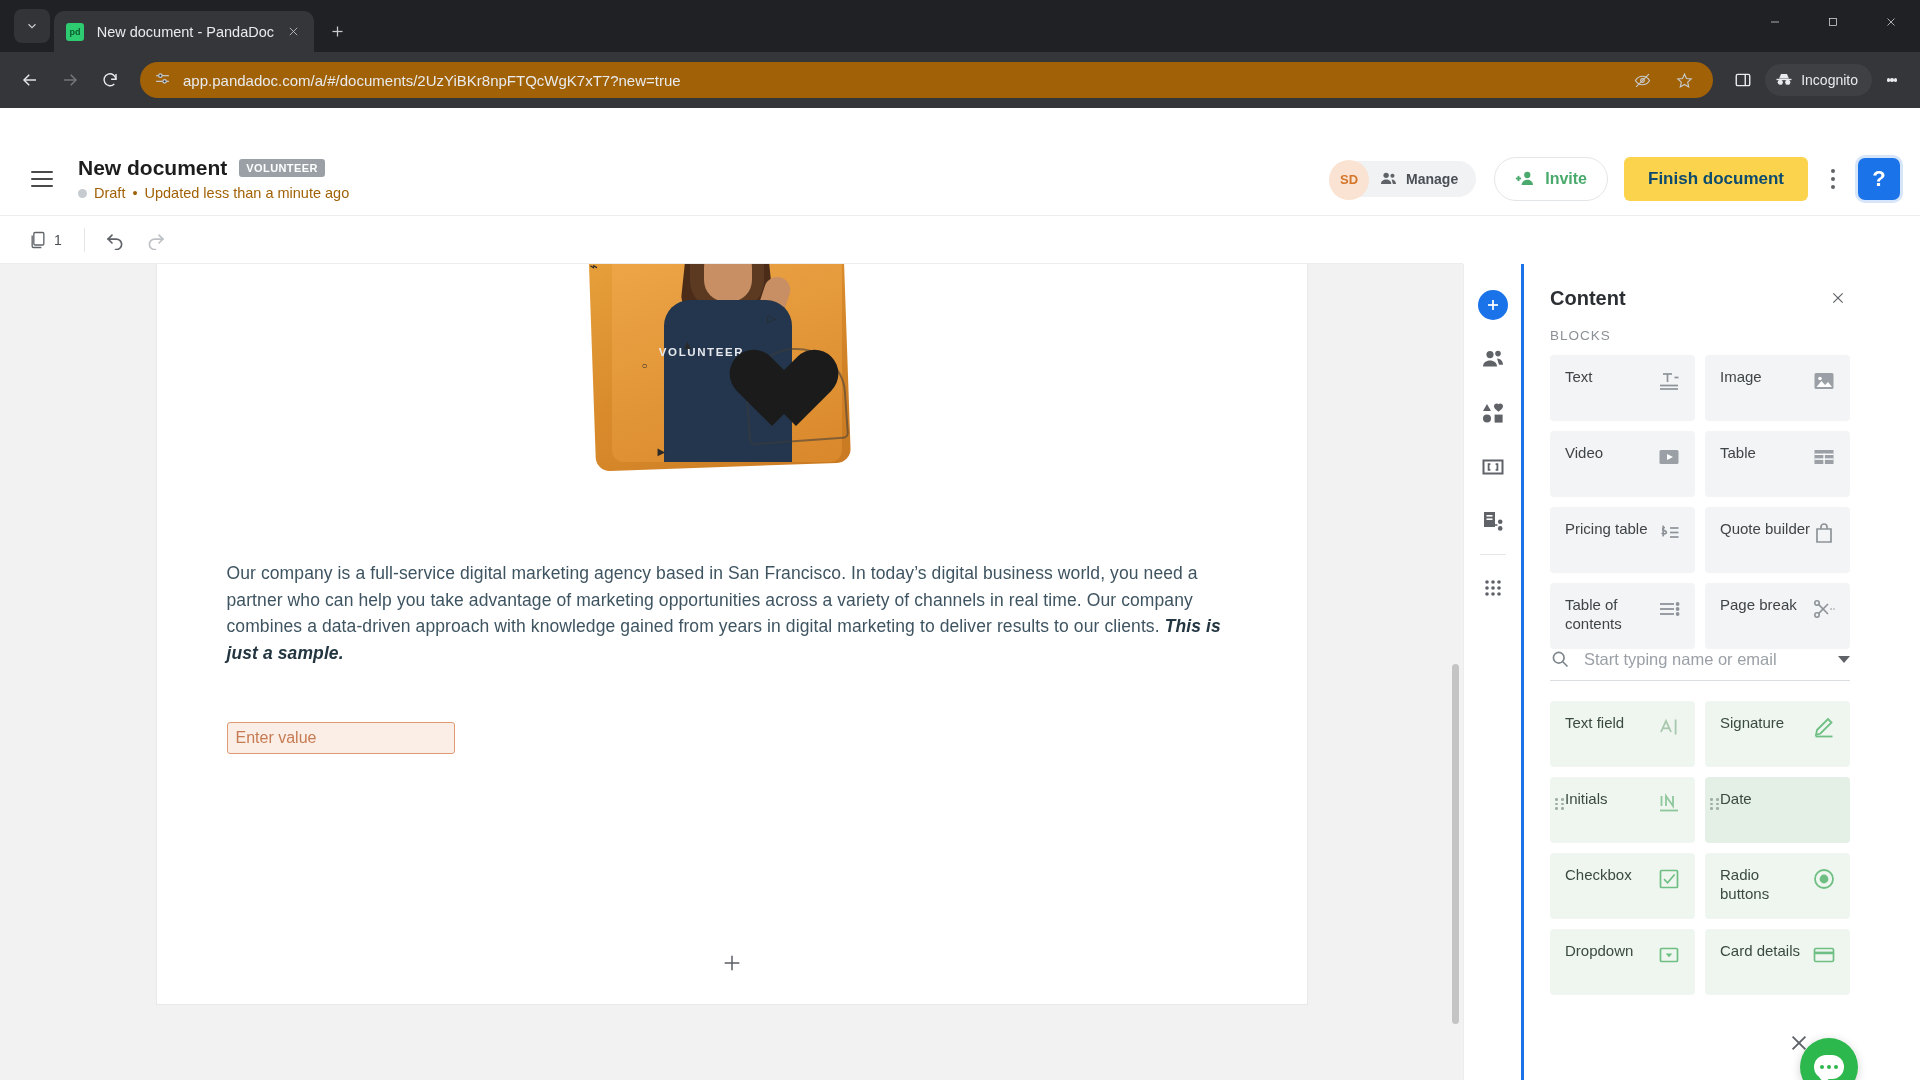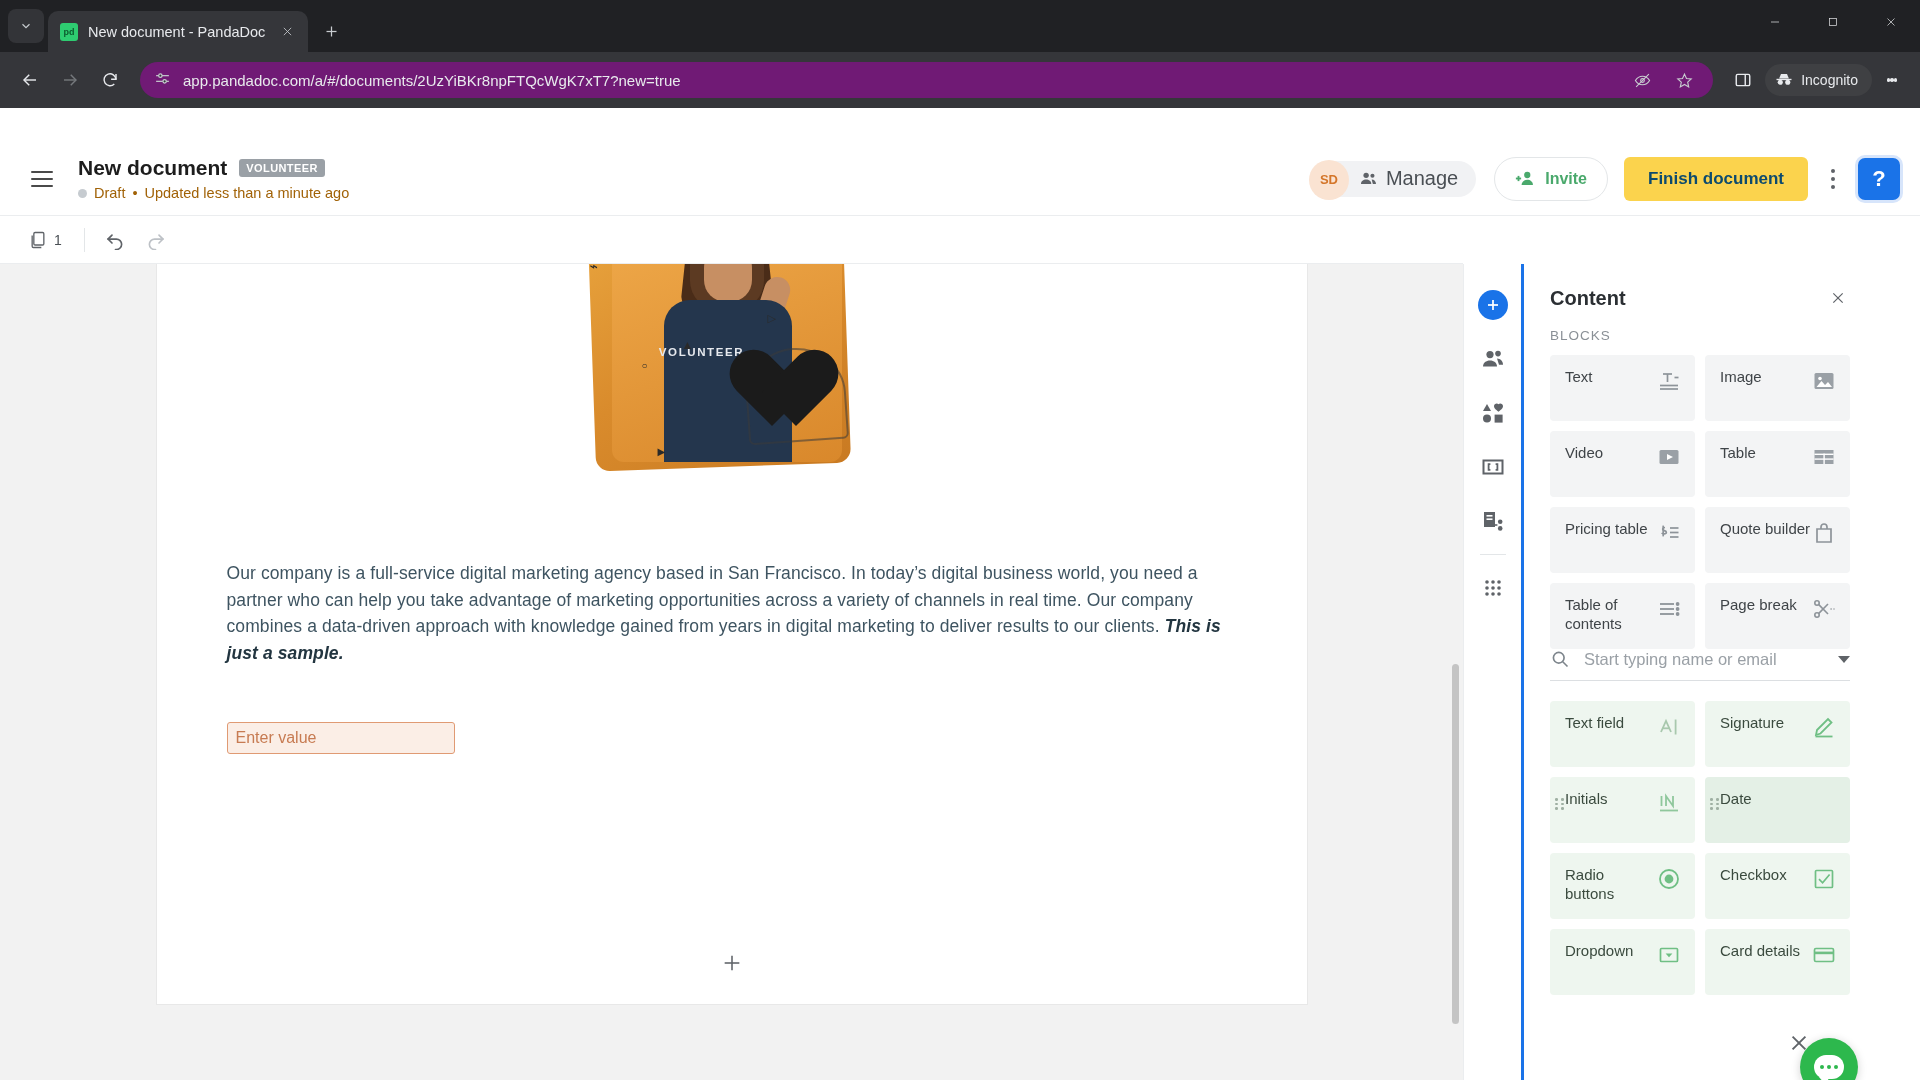--- a/index.html
+++ b/index.html
@@ -9,22 +9,23 @@
     background: #ffffff;
     -webkit-font-smoothing: antialiased;
   }
 
   
   .browser-top {
     background: #202124;
     height: 52px;
     display: flex;
     align-items: flex-end;
-    padding-left: 8px;
+    padding-left: 14px;
     position: relative;
+    text-align: right;
   }
   .tab-list-btn {
     width: 36px; height: 34px;
     background: #333438;
     border-radius: 8px;
     display: flex; align-items: center; justify-content: center;
     margin-bottom: 9px; margin-right: 4px;
     cursor: pointer;
   }
   .tab-list-btn svg { width: 14px; height: 14px; fill: none; stroke: #c8ccd0; stroke-width: 2; }
@@ -85,21 +86,21 @@
     width: 36px; height: 36px;
     display: flex; align-items: center; justify-content: center;
     border-radius: 50%; cursor: pointer;
     flex: 0 0 auto;
   }
   .nav-btn svg { width: 18px; height: 18px; stroke: #e8eaed; stroke-width: 1.9; fill: none; }
   .nav-btn.disabled svg { stroke: #76797d; }
   .omnibox {
     flex: 1;
     height: 36px;
-    background: #701a75;
+    background: #a16207;
     border-radius: 18px;
     display: flex; align-items: center;
     padding: 0 14px;
     margin: 0 8px;
     gap: 12px;
   }
   .omnibox .site-icon svg { width: 17px; height: 17px; stroke: #c8ccd0; stroke-width: 1.7; fill: none; }
   .omnibox-url {
     color: #e8eaed; font-size: 15px;
     flex: 1;
@@ -149,21 +150,21 @@
     position: relative; cursor: pointer;
     margin-right: 18px;
   }
   .avatar {
     position:absolute; left:-6px; top:-1px;
     width:40px; height:40px; border-radius:50%;
     background:#fae3d2; color:#d4762a;
     font-size:13px; font-weight:700;
     display:flex; align-items:center; justify-content:center;
   }
-  .manage-pill .lbl { font-size:20px; color:#4a4f54; font-weight:400; }
+  .manage-pill .lbl { font-size:14px; color:#4a4f54; font-weight:700; }
   .manage-pill svg { width:19px; height:19px; fill:#5f6368; margin-right:8px; }
   .invite-btn {
     display:flex; align-items:center; gap:9px;
     border: 1px solid #e3e6e8; border-radius: 22px;
     height: 44px; padding: 0 20px; cursor:pointer;
     background:#fff; margin-right: 16px;
   }
   .invite-btn .lbl { color:#4aa96c; font-size:16px; font-weight:600; }
   .invite-btn svg { width:21px; height:21px; fill:#4aa96c; }
   .finish-btn {
@@ -905,34 +906,34 @@
           </div>
         <span class="lbl">Date</span>
         <span class="ico"></span>
         <svg class="cursor-move" viewBox="0 0 24 24">
           <path d="M12 1.5l3 3.4h-6zM12 22.5l3-3.4h-6zM1.5 12l3.4-3v6zM22.5 12l-3.4-3v6z" fill="#111"></path>
           <rect x="11" y="4" width="2" height="16" fill="#111"></rect>
           <rect x="4" y="11" width="16" height="2" fill="#111"></rect>
         </svg>
       </div>
       <div class="card field">
+        <span class="lbl">Checkbox</span>
+        <span class="ico">
+          <svg viewBox="0 0 24 24" fill="none" stroke="#6fbf84" stroke-width="1.7">
+              <rect x="3.5" y="3.5" width="17" height="17" rx="1"></rect>
+              <polyline points="7,12.2 10.6,15.8 17.6,7.5"></polyline>
+            </svg>
+        </span>
+      </div>
+      <div class="card field">
         <span class="lbl">Radio buttons</span>
         <span class="ico">
           <svg viewBox="0 0 24 24">
               <circle cx="12" cy="12" r="9" fill="none" stroke="#6fbf84" stroke-width="1.8"></circle>
               <circle cx="12" cy="12" r="4.4" fill="#6fbf84"></circle>
-            </svg>
-        </span>
-      </div>
-      <div class="card field">
-        <span class="lbl">Checkbox</span>
-        <span class="ico">
-          <svg viewBox="0 0 24 24" fill="none" stroke="#6fbf84" stroke-width="1.7">
-              <rect x="3.5" y="3.5" width="17" height="17" rx="1"></rect>
-              <polyline points="7,12.2 10.6,15.8 17.6,7.5"></polyline>
             </svg>
         </span>
       </div>
       <div class="card field">
         <span class="lbl">Dropdown</span>
         <span class="ico">
           <svg viewBox="0 0 24 24">
               <rect x="3.5" y="5.5" width="17" height="13" rx="1" fill="none" stroke="#6fbf84" stroke-width="1.7"></rect>
               <polygon points="8.6,10.4 15.4,10.4 12,14.2" fill="#6fbf84"></polygon>
             </svg>

